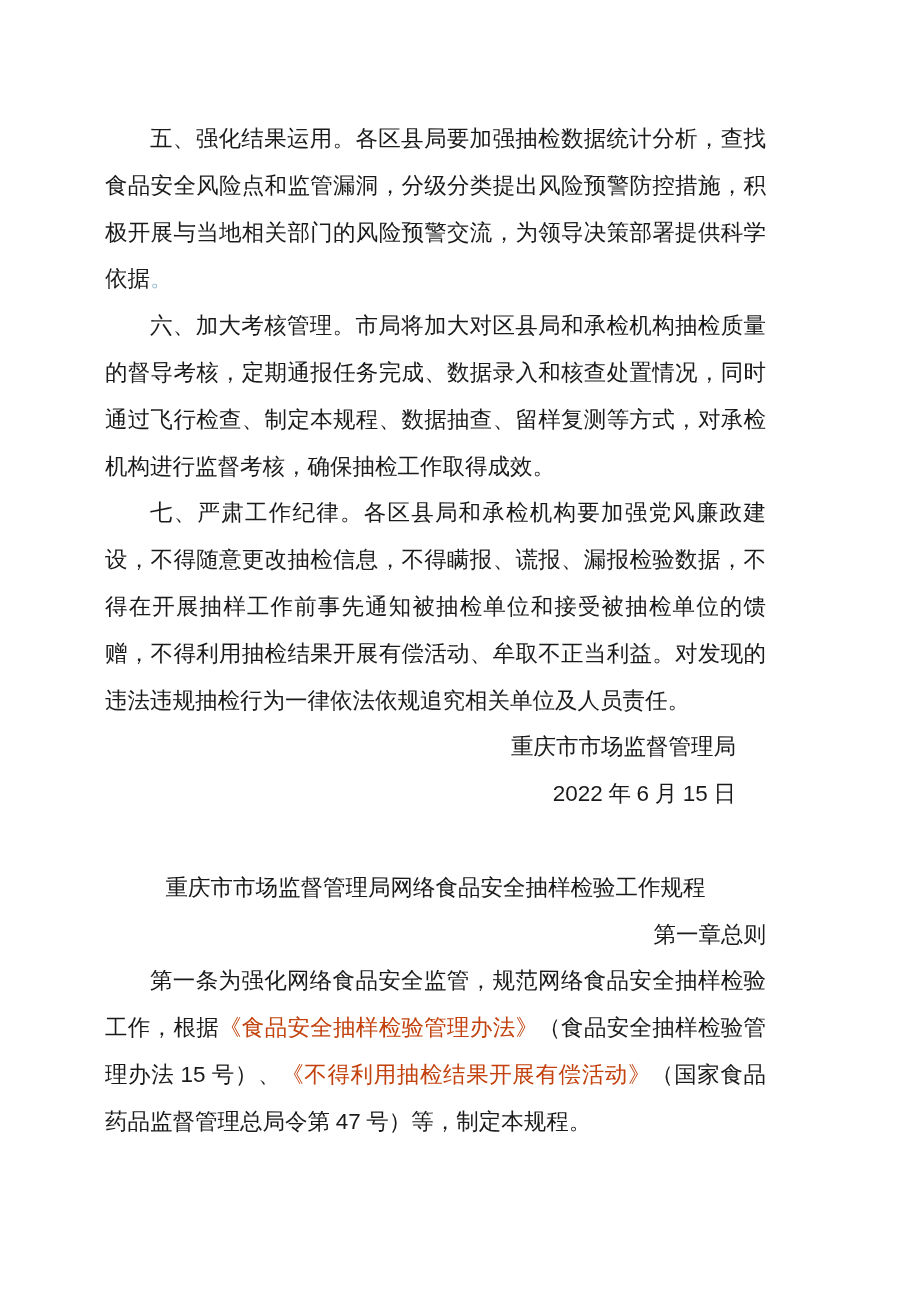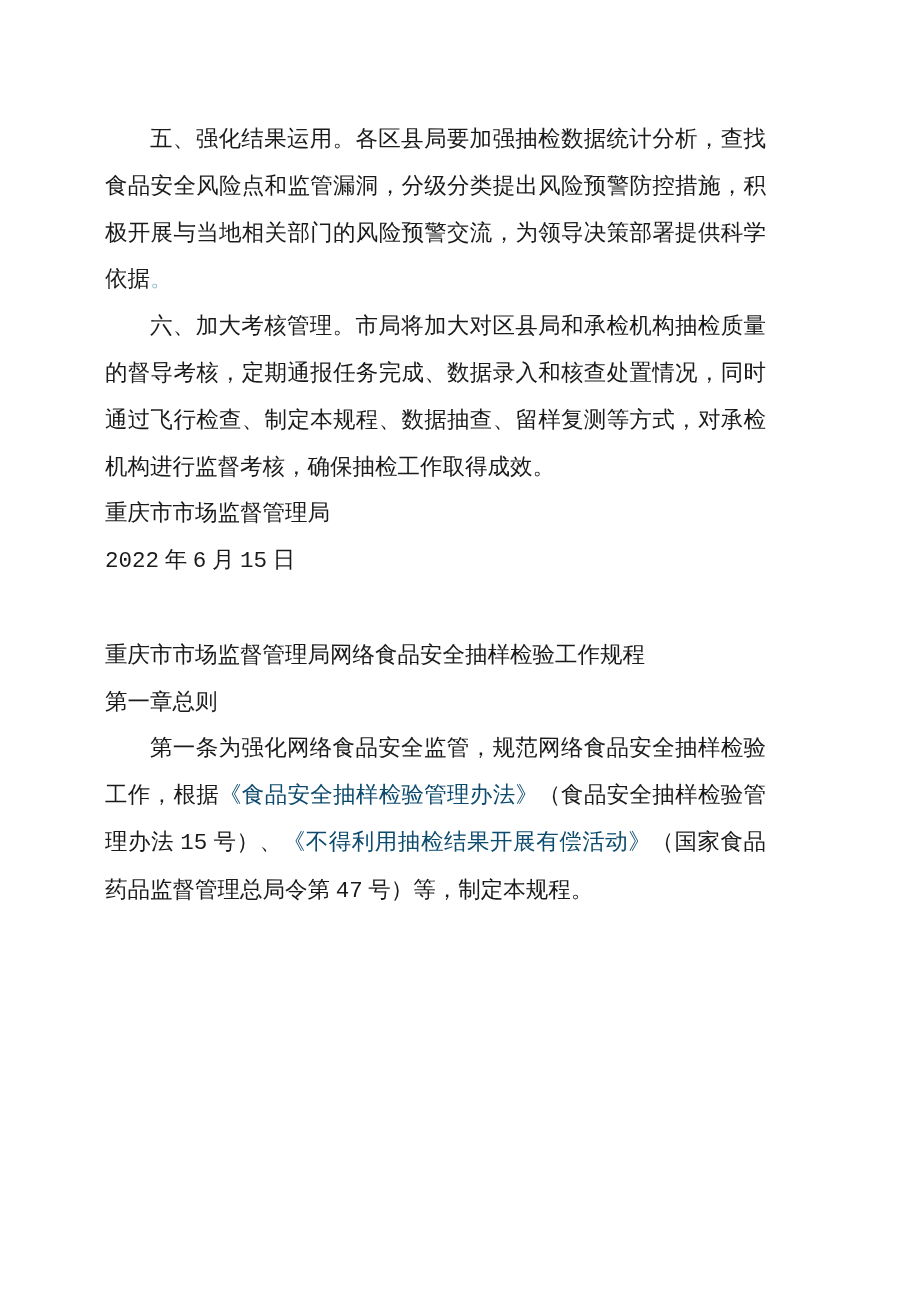--- a/index.html
+++ b/index.html
@@ -26,45 +26,48 @@
     line-height: 46.8px;
     color: #1a1a1a;
     word-break: break-all;
   }
   .block.p {
     text-align: justify;
     text-indent: 45px;
   }
   .block.signature,
   .block.date {
+    text-align: right;
     padding-right: 30px;
   }
   .block.title {
+    text-align: center;
     margin-top: 46.8px;
   }
   .block.heading {
-    text-align: left;
+    text-align: right;
   }
   .seg-link {
-    color: #0c4a6e;
+    color: #c2410c;
     cursor: pointer;
   }
   .seg-blue {
     color: #8fb6cd;
   }
   .seg-num {
-    font-family: Liberation Mono, monospace;
+    font-family: Liberation Sans, sans-serif;
   }
 </style>
 </head>
 <body>
 
 <div class="page">
   <div>
       <div class="block p"><span>五、强化结果运用。各区县局要加强抽检数据统计分析，查找食品安全风险点和监管漏洞，分级分类提出风险预警防控措施，积极开展与当地相关部门的风险预警交流，为领导决策部署提供科学依据</span><span class="seg-blue">。</span></div>
       <div class="block p"><span>六、加大考核管理。市局将加大对区县局和承检机构抽检质量的督导考核，定期通报任务完成、数据录入和核查处置情况，同时通过飞行检查、制定本规程、数据抽查、留样复测等方式，对承检机构进行监督考核，确保抽检工作取得成效。</span></div>
+      <div class="block p"><span>七、严肃工作纪律。各区县局和承检机构要加强党风廉政建设，不得随意更改抽检信息，不得瞒报、谎报、漏报检验数据，不得在开展抽样工作前事先通知被抽检单位和接受被抽检单位的馈赠，不得利用抽检结果开展有偿活动、牟取不正当利益。对发现的违法违规抽检行为一律依法依规追究相关单位及人员责任。</span></div>
       <div class="block signature"><span>重庆市市场监督管理局</span></div>
       <div class="block date"><span class="seg-num">2022</span><span> 年 </span><span class="seg-num">6</span><span> 月 </span><span class="seg-num">15</span><span> 日</span></div>
       <div class="block title"><span>重庆市市场监督管理局网络食品安全抽样检验工作规程</span></div>
       <div class="block heading"><span>第一章总则</span></div>
       <div class="block p"><span>第一条为强化网络食品安全监管，规范网络食品安全抽样检验工作，根据</span><span class="seg-link">《食品安全抽样检验管理办法》</span><span>（食品安全抽样检验管理办法 </span><span class="seg-num">15</span><span> 号）、</span><span class="seg-link">《不得利用抽检结果开展有偿活动》</span><span>（国家食品药品监督管理总局令第 </span><span class="seg-num">47</span><span> 号）等，制定本规程。</span></div>
     </div>
 </div>
 
 </body></html>

